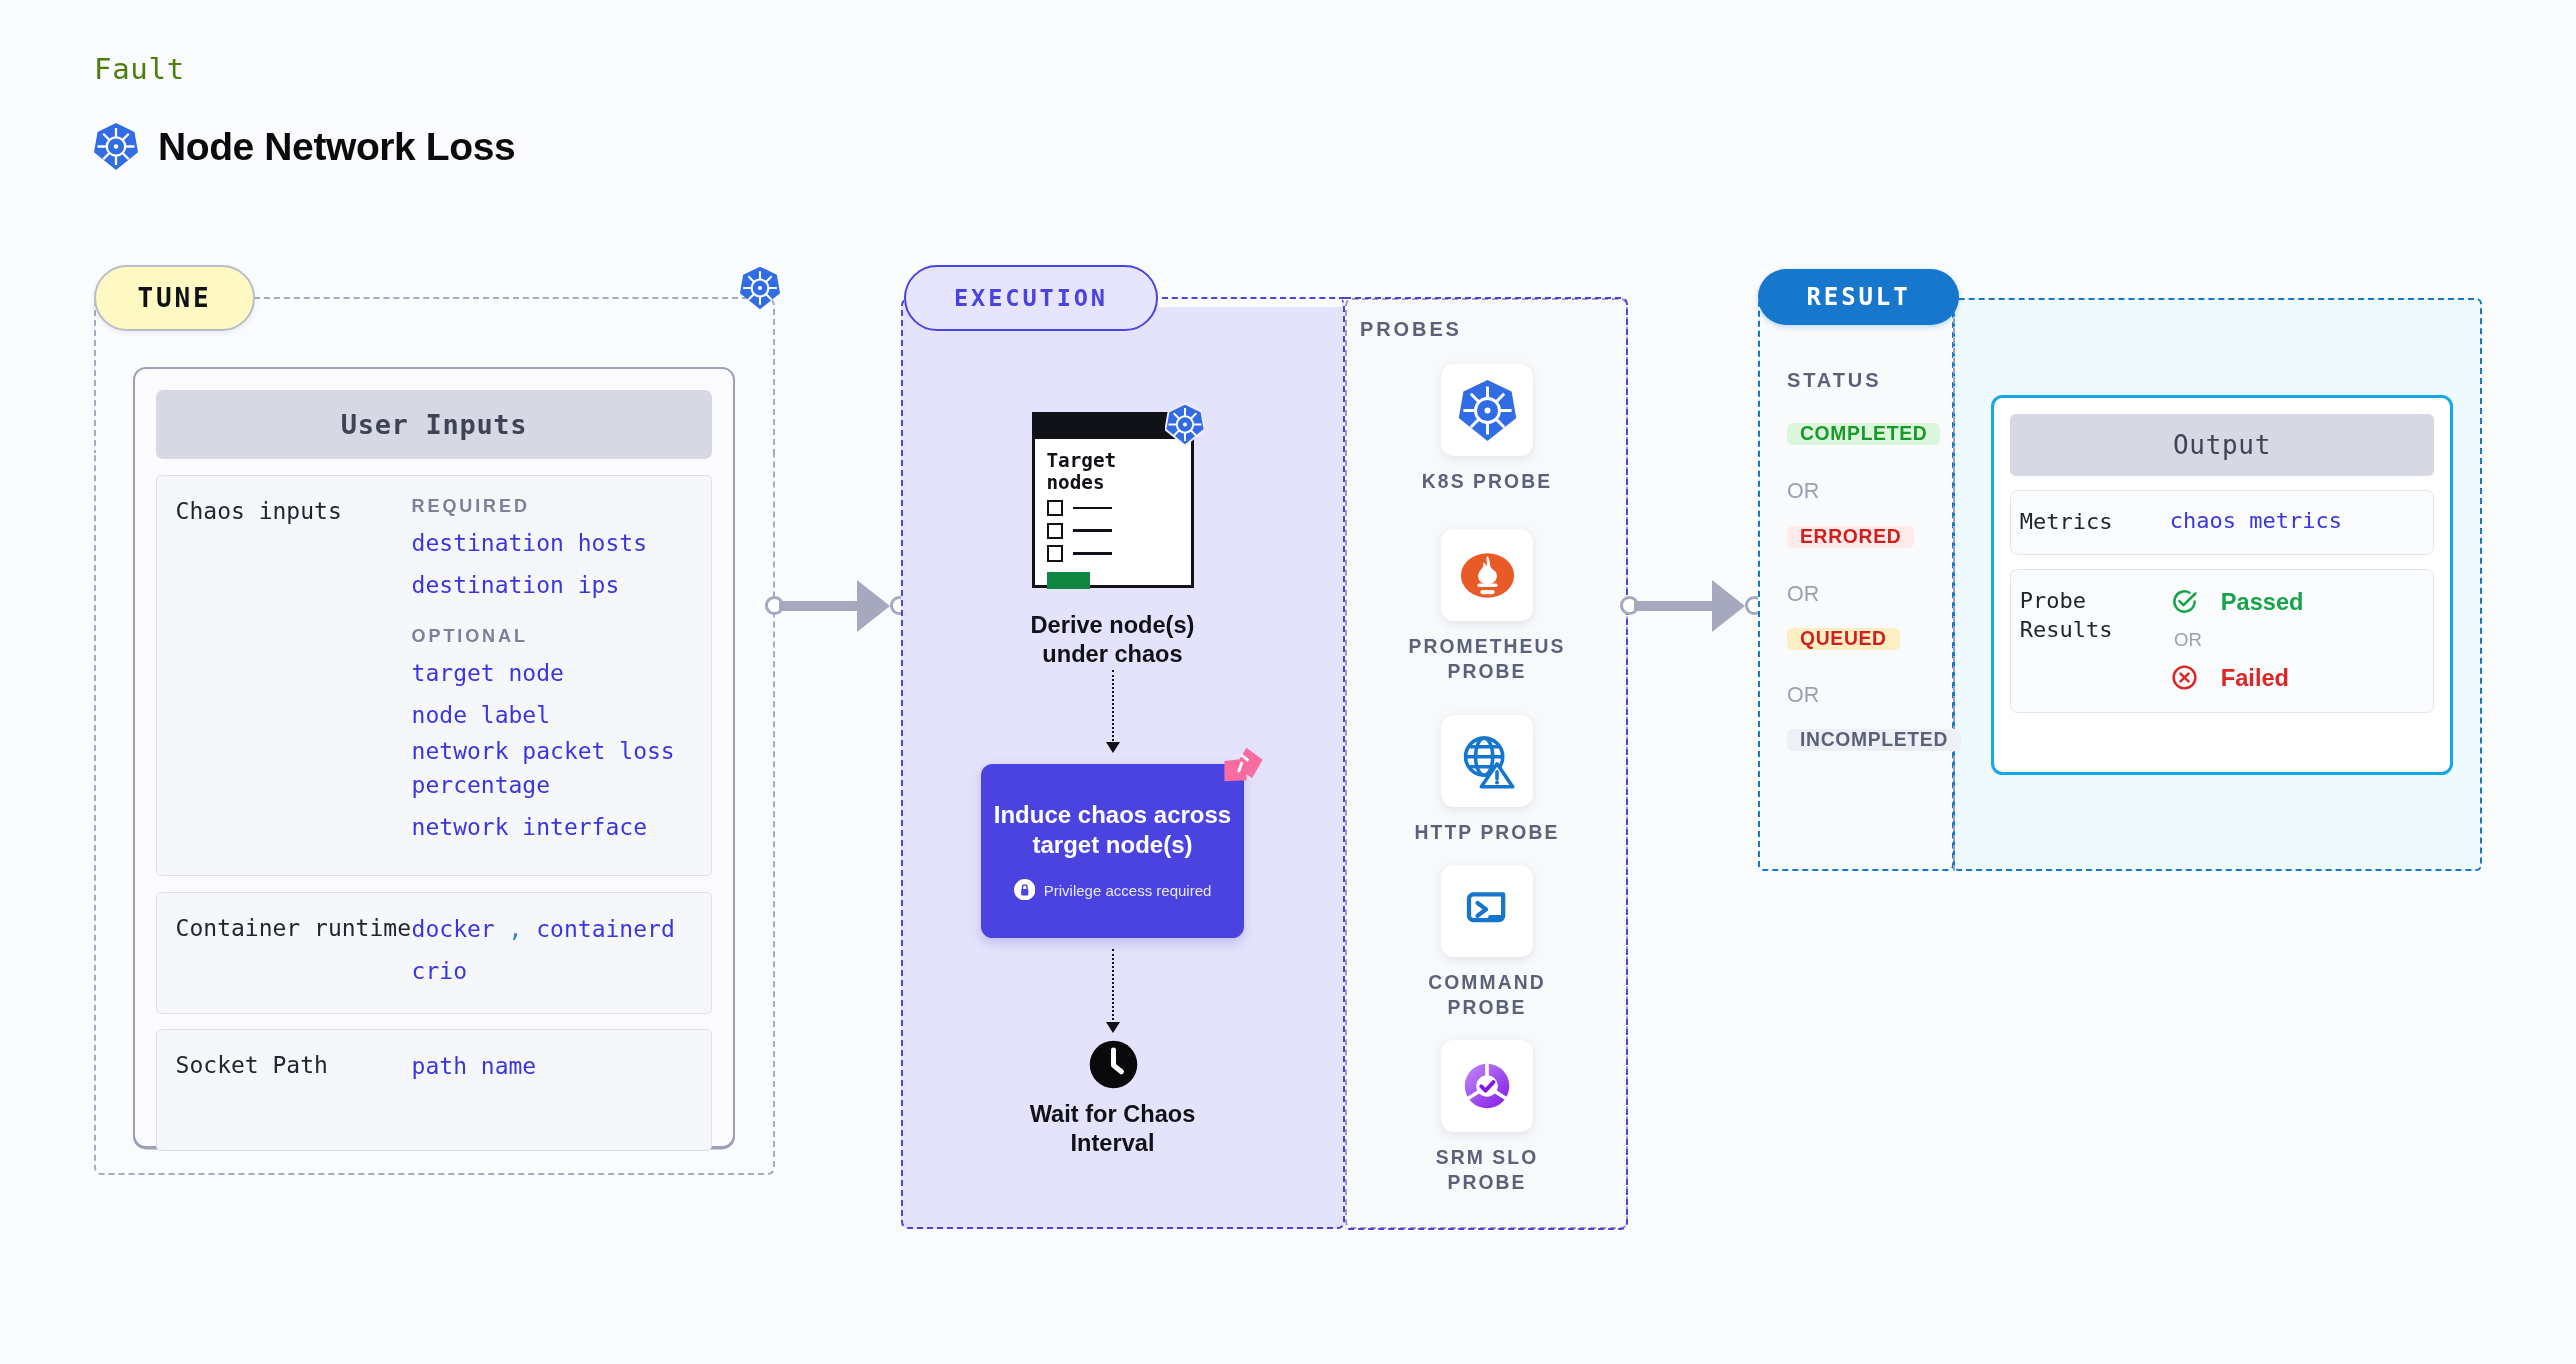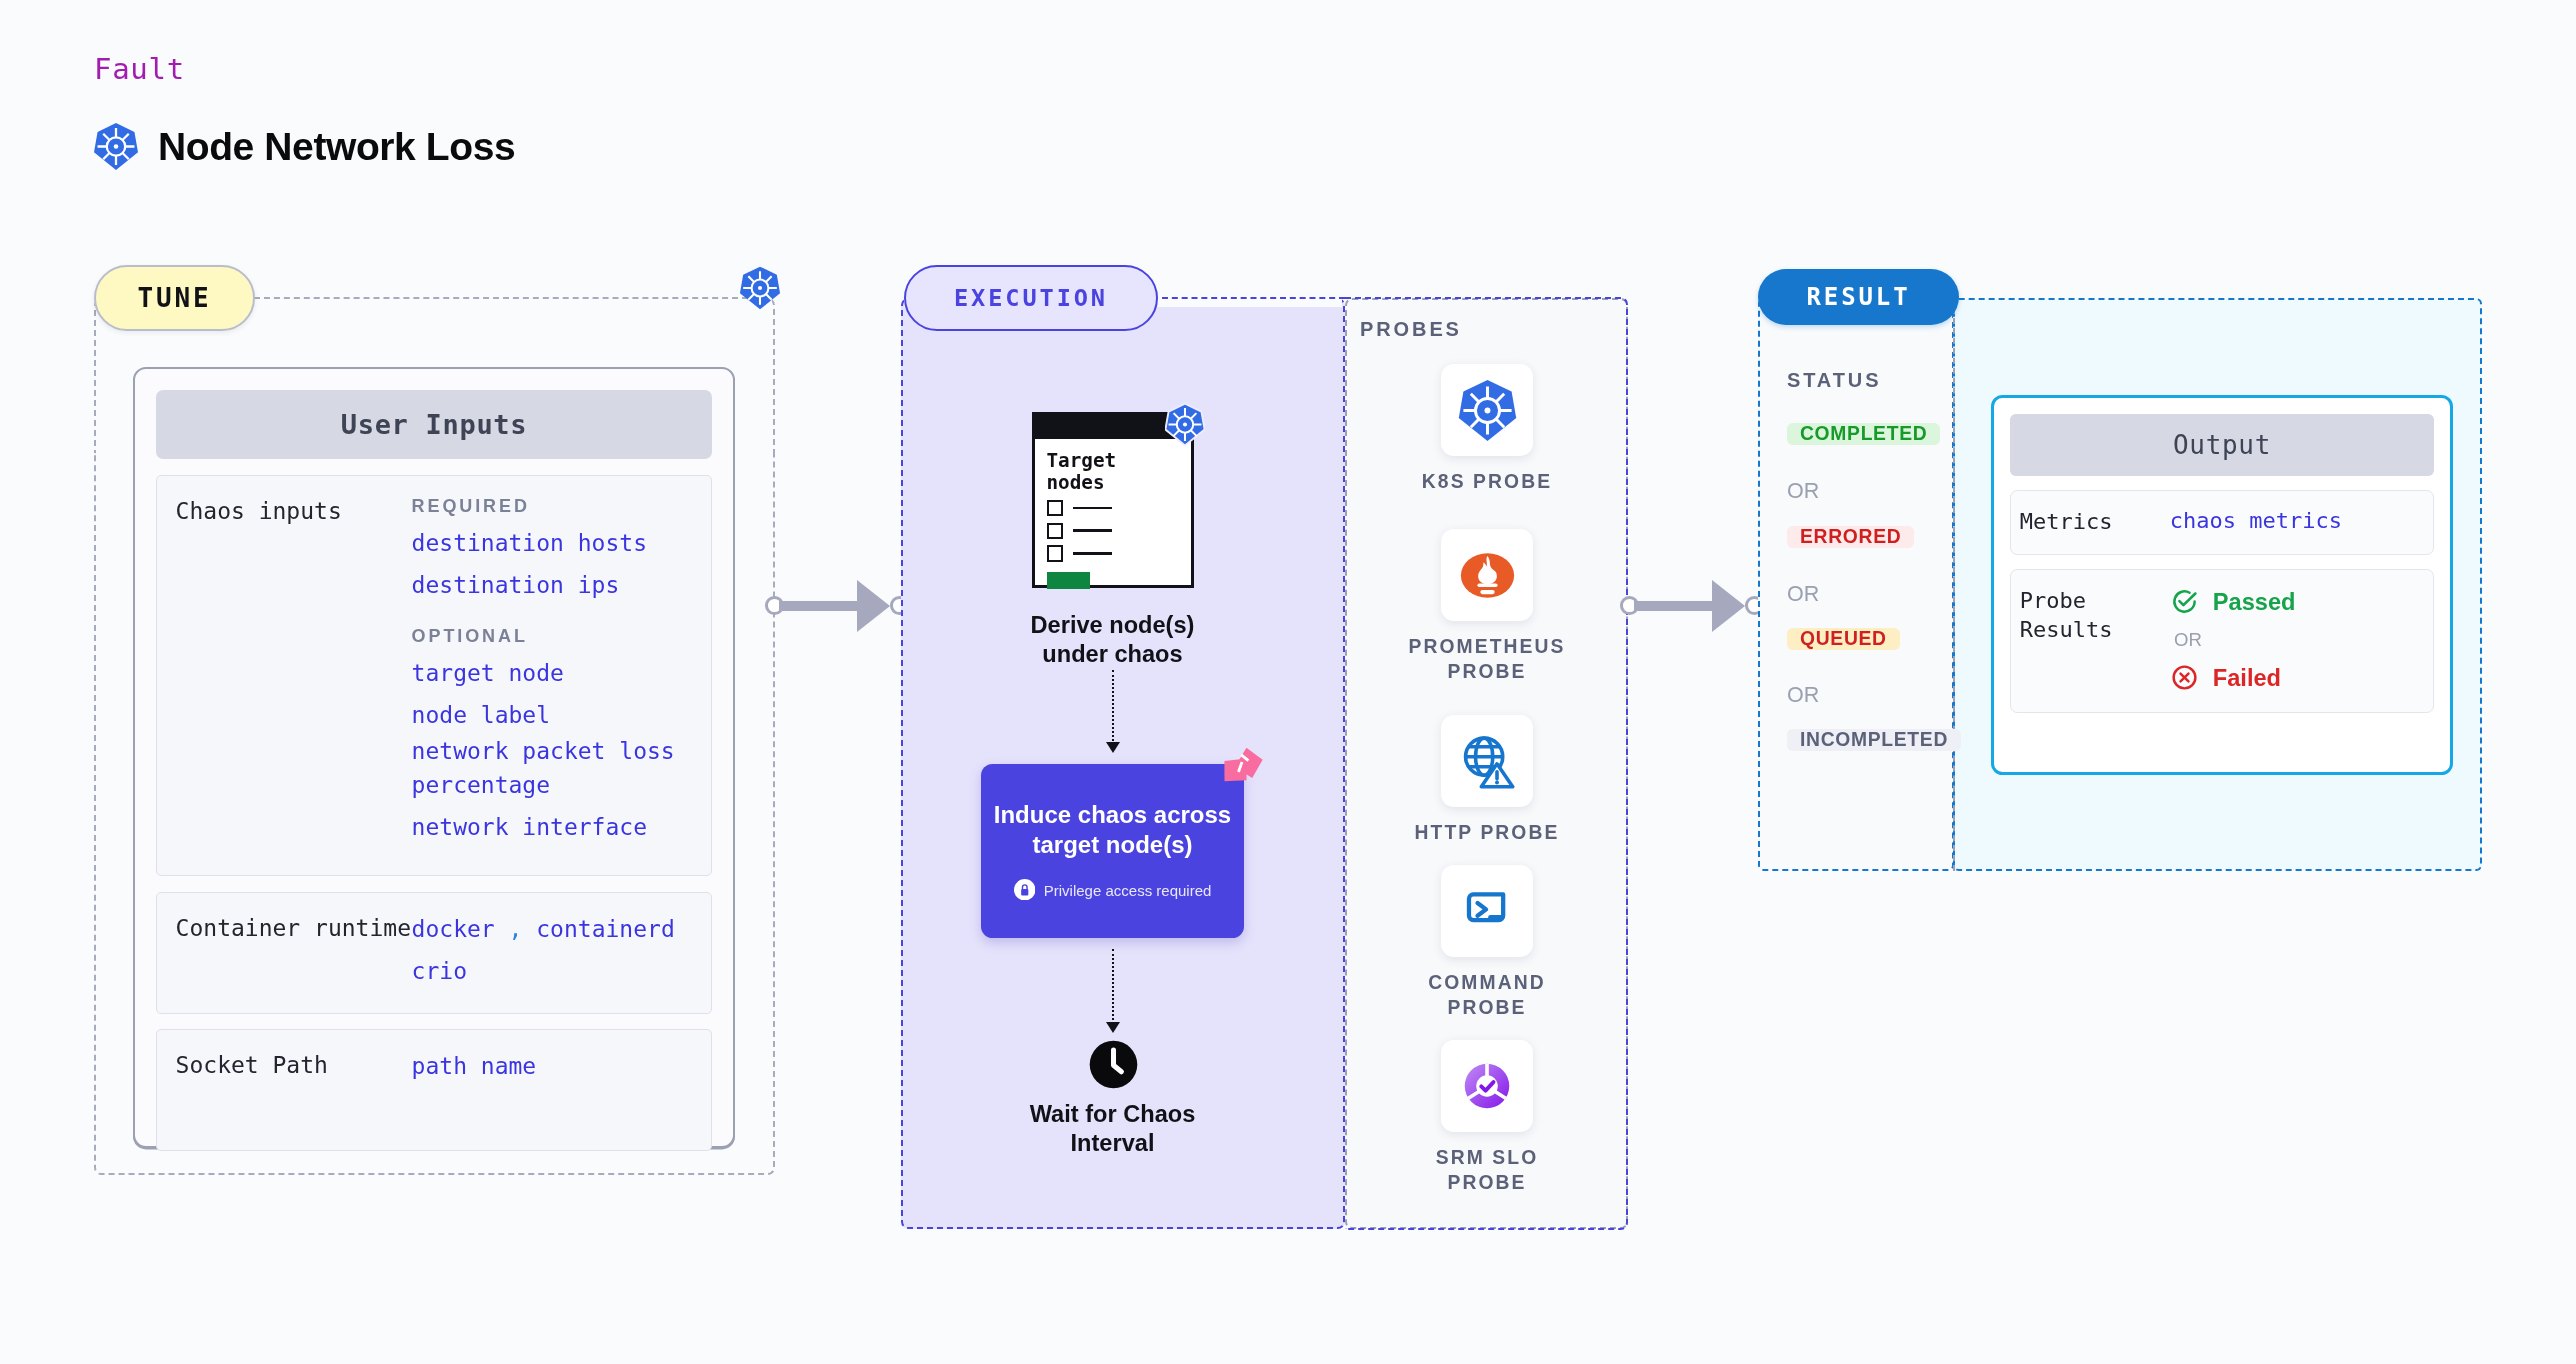--- a/index.html
+++ b/index.html
@@ -8,21 +8,21 @@
     background: #fafbfc;
     font-family: "Liberation Sans", sans-serif;
     overflow: hidden;
   }
   .canvas { position: relative; width: 2576px; height: 1365px; }
 
   
   .fault-label {
     position: absolute; left: 94px; top: 52px;
     font-family: "DejaVu Sans Mono", monospace;
-    font-size: 29px; color: #a21caf; letter-spacing: 0.7px;
+    font-size: 29px; color: #4d7c0f; letter-spacing: 0.7px;
   }
   .title-row {
     position: absolute; left: 94px; top: 122px;
     display: flex; align-items: center; gap: 20px;
   }
   .title-text {
     font-size: 39px; font-weight: 700; color: #0b0b0d;
     letter-spacing: -0.4px;
   }
   .k8s-wheel { display: block; }
@@ -273,21 +273,21 @@
   .out-row .k {
     width: 150px; flex: none;
     font-family: "DejaVu Sans Mono", monospace;
     font-size: 22px; color: #22252e; line-height: 1.3;
   }
   .out-row .v { flex: 1; }
   .chaos-metrics {
     font-family: "DejaVu Sans Mono", monospace;
     font-size: 22px; color: #3b35e0;
   }
-  .pf-row { display: flex; align-items: center; gap: 14px; }
+  .pf-row { display: flex; align-items: center; gap: 22px; }
   .pf-row .txt { font-size: 23.6px; font-weight: 700; }
   .pf-pass .txt { color: #16a34a; }
   .pf-fail .txt { color: #dc2626; }
   .pf-or { font-size: 18.6px; color: #9aa0b0; margin: 11.5px 0 11.5px 4.3px; }
 
   
   .conn { position: absolute; }
   .conn .shaft { position: absolute; height: 10px; background: #a6a8bd; }
   .conn .tri {
     position: absolute; width: 0; height: 0;

